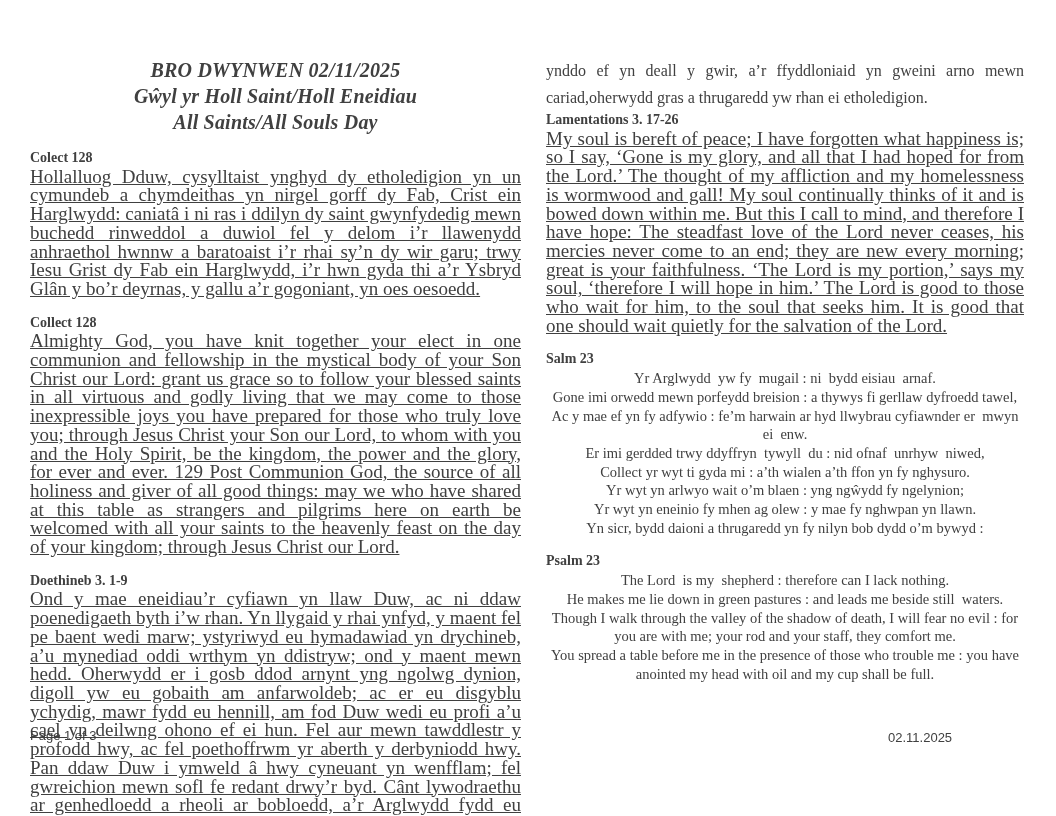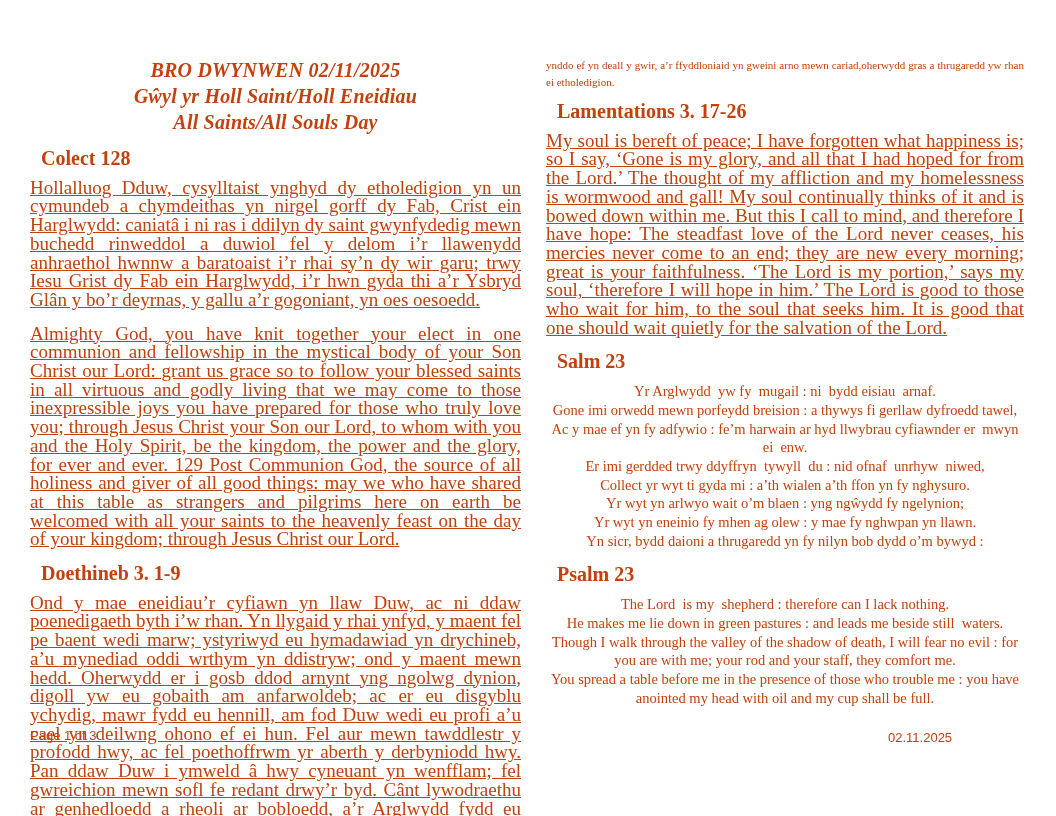--- a/index.html
+++ b/index.html
@@ -1,57 +1,57 @@
 <!DOCTYPE html>
 <html><head>
 <meta charset="utf-8">
 <style>
   html, body { margin: 0; padding: 0; background: #ffffff; }
   .page {
     position: relative;
     width: 1056px;
     height: 816px;
     background: #ffffff;
-    color: #c2410c;
+    color: #404040;
     font-family: "Liberation Serif", "DejaVu Serif", serif;
     overflow: hidden;
   }
   .col { position: absolute; top: 57px; }
   .col-left  { left: 30px;  width: 491px; }
   .col-right { left: 546px; width: 478px; }
 
   .doc-title {
     text-align: center;
     font-weight: bold;
     font-style: italic;
     font-size: 20px;
     line-height: 26px;
     margin-bottom: 14px;
     letter-spacing: 0.2px;
   }
 
   .section { margin-top: 15px; }
   .section.flush { margin-top: 0; }
   .section h3 {
-    margin: 11px;
-    font-size: 20px;
+    margin: 0;
+    font-size: 14px;
     line-height: 18.7px;
     font-weight: bold;
   }
   .section p.body {
     margin: 0;
     font-size: 19px;
     line-height: 18.7px;
     text-align: justify;
     text-decoration: underline;
   }
   p.continuation {
     margin: 0;
-    font-size: 11px;
-    line-height: 17px;
+    font-size: 16px;
+    line-height: 27px;
     text-align: justify;
   }
   .verse {
     font-size: 14.5px;
     line-height: 18.7px;
     white-space: pre-wrap;
     text-align: center;
   }
 
   .footer-item {
@@ -74,20 +74,21 @@
       <div>Gŵyl yr Holl Saint/Holl Eneidiau</div>
       <div>All Saints/All Souls Day</div>
     </div>
 
     <div class="section flush">
       <h3>Colect 128</h3>
       <p class="body">Hollalluog Dduw, cysylltaist ynghyd dy etholedigion yn un cymundeb a chymdeithas yn nirgel gorff dy Fab, Crist ein Harglwydd: caniatâ i ni ras i ddilyn dy saint gwynfydedig mewn buchedd rinweddol a duwiol fel y delom i’r llawenydd anhraethol hwnnw a baratoaist i’r rhai sy’n dy wir garu; trwy Iesu Grist dy Fab ein Harglwydd, i’r hwn gyda thi a’r Ysbryd Glân y bo’r deyrnas, y gallu a’r gogoniant, yn oes oesoedd.</p>
     </div>
 
     <div class="section">
+      <h3>Collect 128</h3>
       <p class="body">Almighty God, you have knit together your elect in one communion and fellowship in the mystical body of your Son Christ our Lord: grant us grace so to follow your blessed saints in all virtuous and godly living that we may come to those inexpressible joys you have prepared for those who truly love you; through Jesus Christ your Son our Lord, to whom with you and the Holy Spirit, be the kingdom, the power and the glory, for ever and ever. 129 Post Communion God, the source of all holiness and giver of all good things: may we who have shared at this table as strangers and pilgrims here on earth be welcomed with all your saints to the heavenly feast on the day of your kingdom; through Jesus Christ our Lord.</p>
     </div>
 
     <div class="section">
       <h3>Doethineb 3. 1-9</h3>
       <p class="body">Ond y mae eneidiau’r cyfiawn yn llaw Duw, ac ni ddaw poenedigaeth byth i’w rhan. Yn llygaid y rhai ynfyd, y maent fel pe baent wedi marw; ystyriwyd eu hymadawiad yn drychineb, a’u mynediad oddi wrthym yn ddistryw; ond y maent mewn hedd. Oherwydd er i gosb ddod arnynt yng ngolwg dynion, digoll yw eu gobaith am anfarwoldeb; ac er eu disgyblu ychydig, mawr fydd eu hennill, am fod Duw wedi eu profi a’u cael yn deilwng ohono ef ei hun. Fel aur mewn tawddlestr y profodd hwy, ac fel poethoffrwm yr aberth y derbyniodd hwy. Pan ddaw Duw i ymweld â hwy cyneuant yn wenfflam; fel gwreichion mewn sofl fe redant drwy’r byd. Cânt lywodraethu ar genhedloedd a rheoli ar bobloedd, a’r Arglwydd fydd eu brenin am byth. Bydd y rhai sy’n ymddiried</p>
     </div>
   </div>
 
   <div class="col col-right">

